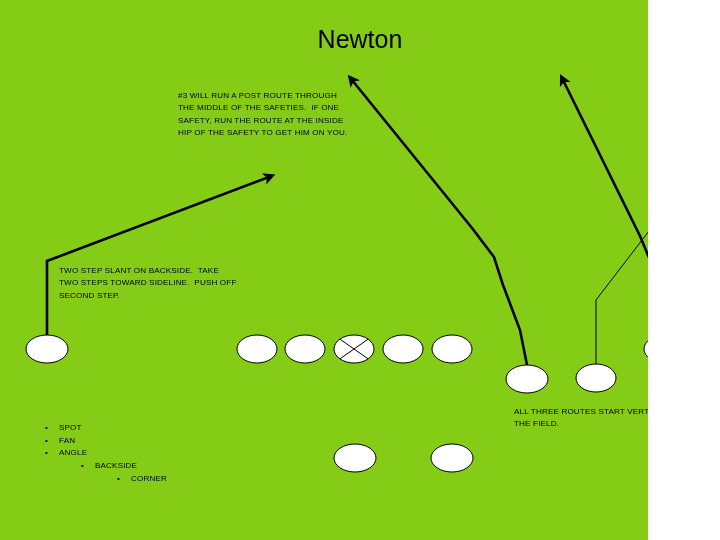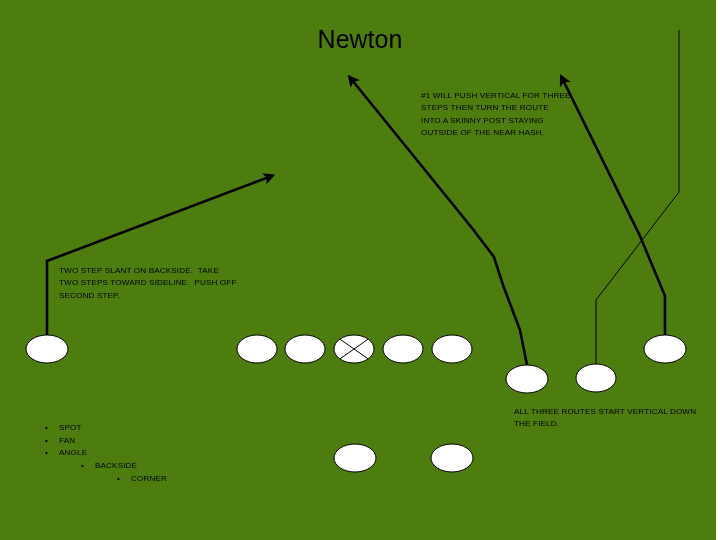--- a/index.html
+++ b/index.html
@@ -7,23 +7,23 @@
     margin: 0;
     padding: 0;
     background: #ffffff;
   }
   body {
     font-family: "Liberation Sans", sans-serif;
     color: #000000;
   }
   #slide {
     position: relative;
-    width: 716px;
+    width: 648px;
     height: 540px;
-    background: #4d7c0f;
+    background: #84cc16;
     overflow: hidden;
   }
   #play-diagram-svg {
     position: absolute;
     left: 0;
     top: 0;
     width: 720px;
     height: 540px;
   }
   .txt {
@@ -126,22 +126,22 @@
         </g>
         <g>
           <ellipse cx="355" cy="458" rx="21" ry="14" fill="#ffffff" stroke="#000000" stroke-width="1"></ellipse>
         </g>
         <g>
           <ellipse cx="452" cy="458" rx="21" ry="14" fill="#ffffff" stroke="#000000" stroke-width="1"></ellipse>
         </g>
       </g>
   </svg>
 
+  <div class="txt note" id="note-three">#3 WILL RUN A POST ROUTE THROUGH THE MIDDLE OF THE SAFETIES.  IF ONE SAFETY, RUN THE ROUTE AT THE INSIDE HIP OF THE SAFETY TO GET HIM ON YOU.</div>
 
-  <div class="txt note" id="note-one">#1 WILL PUSH VERTICAL FOR THREE STEPS THEN TURN THE ROUTE INTO A SKINNY POST STAYING OUTSIDE OF THE NEAR HASH.</div>
 
   <div class="txt note" id="note-slant">TWO STEP SLANT ON BACKSIDE.  TAKE TWO STEPS TOWARD SIDELINE.  PUSH OFF SECOND STEP.</div>
 
   <div class="txt note" id="note-vertical">ALL THREE ROUTES START VERTICAL DOWN THE FIELD.</div>
 
   <div class="txt" id="alignment-block">
     <span id="alignment-items"><span class="bullet-row bullet-l1"><span class="bullet-mark">•</span><span>SPOT</span></span><span class="bullet-row bullet-l1"><span class="bullet-mark">•</span><span>FAN</span></span><span class="bullet-row bullet-l1"><span class="bullet-mark">•</span><span>ANGLE</span></span><span class="bullet-row bullet-l2"><span class="bullet-mark">•</span><span>BACKSIDE</span></span><span class="bullet-row bullet-l3"><span class="bullet-mark">•</span><span>CORNER</span></span></span>
   </div>
 
 </div>

